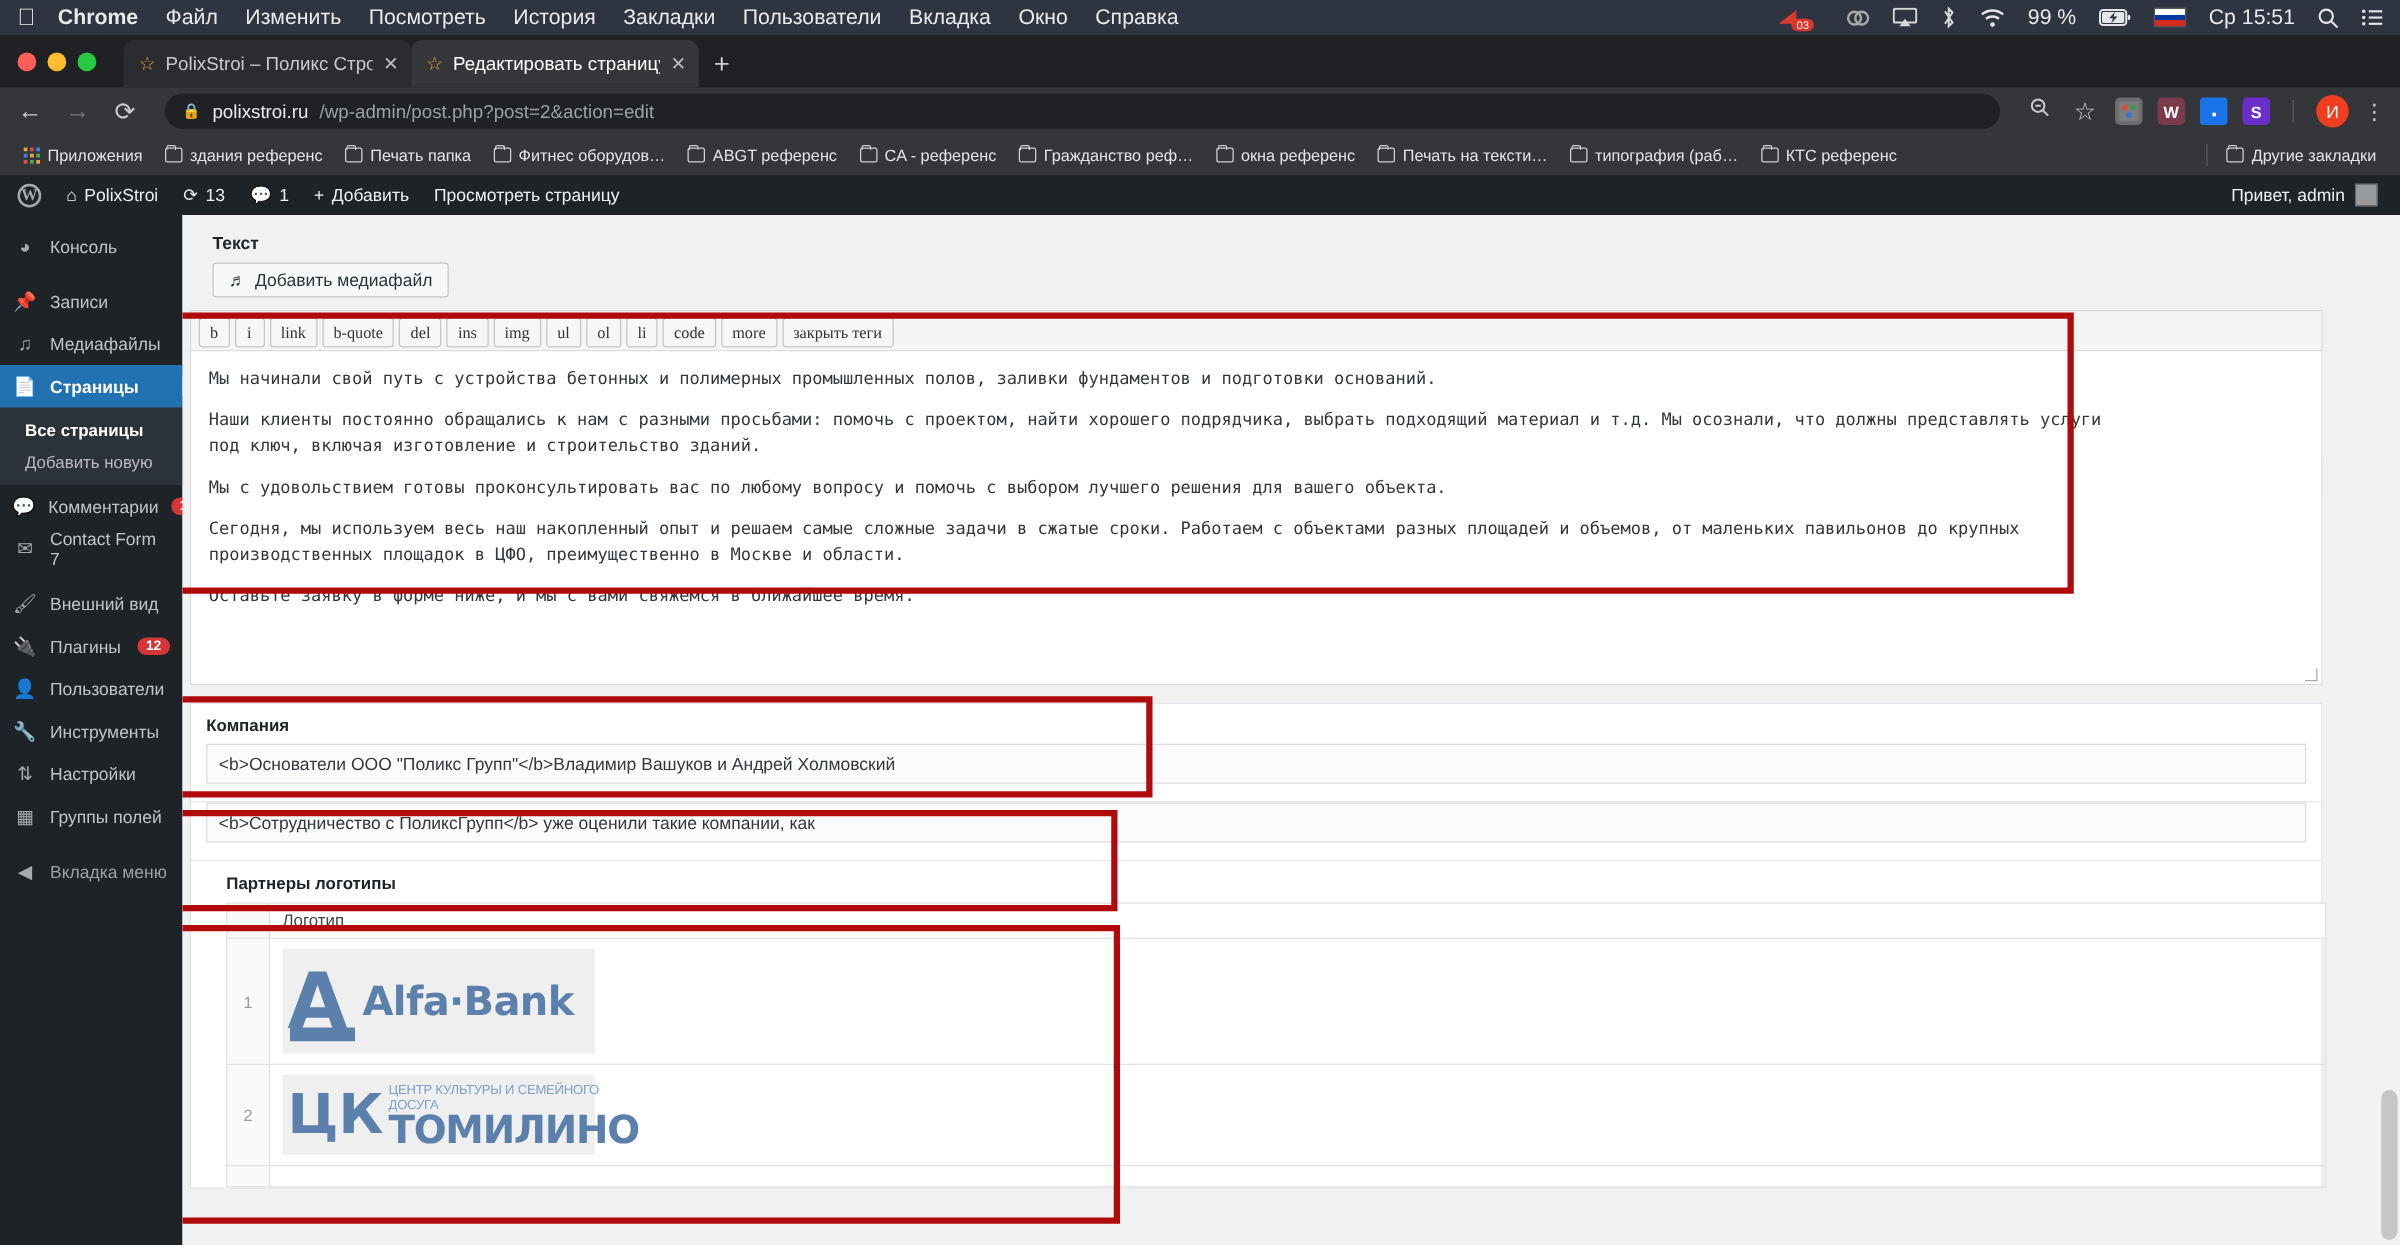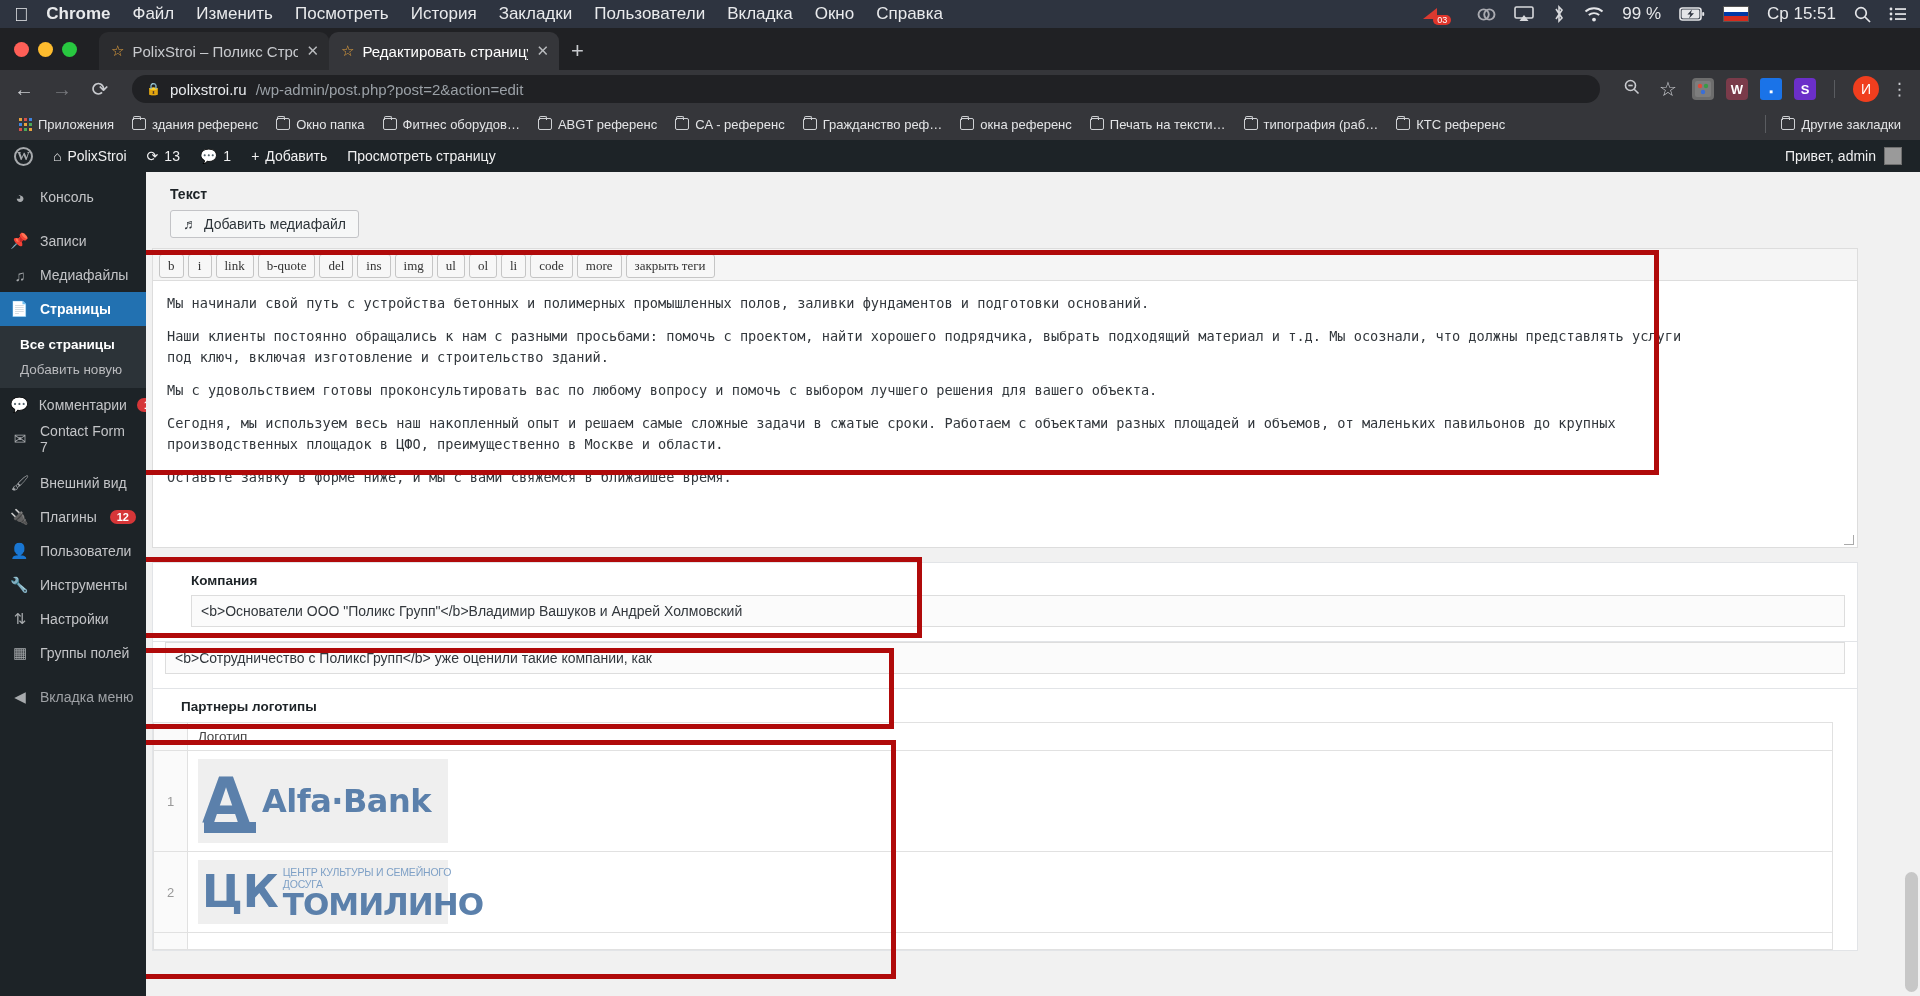--- a/index.html
+++ b/index.html
@@ -199,21 +199,21 @@
   .acf-field { margin: 0 62px 0 6px; background: #fff; border: 1px solid #e2e4e7; border-top: none; }
   .acf-label { font-size: 13.5px; font-weight: bold; color: #1d2327; padding: 10px 12px 7px 12px; }
   .acf-input {
     display: block; width: calc(100% - 24px); margin: 0 12px 14px 12px;
     border: 1px solid #ddd; background: #fbfbfb; padding: 7px 9px;
     font-size: 14px; color: #32373c; font-family: "Liberation Sans", sans-serif;
   }
 
   .repeater { margin: 0 62px 0 6px; background: #fff; border: 1px solid #e2e4e7; border-top: none; }
   .rep-label { font-size: 13.5px; font-weight: bold; color: #1d2327; padding: 10px 12px 8px 28px; }
-  .rep-table { width: calc(100% - 24px); margin: 0 0; border-collapse: collapse; }
+  .rep-table { width: calc(100% - 24px); margin: 0 28px; border-collapse: collapse; }
   .rep-table th {
     text-align: left; font-size: 13.5px; font-weight: normal; color: #444;
     border: 1px solid #e1e1e1; padding: 6px 10px; background: #fff;
   }
   .rep-table th.ord { width: 34px; background: #fafafa; border-right: 1px solid #e1e1e1; }
   .rep-table td { border: 1px solid #e1e1e1; padding: 8px 10px; vertical-align: middle; }
   .rep-table td.ord {
     width: 34px; text-align: center; color: #999; font-size: 13px; background: #fafafa;
   }
 
@@ -393,21 +393,21 @@
           <i style="background:#e8a33d"></i>
       </span>
       <span>Приложения</span>
     </div>
     <div class="bm">
         <span class="folder"></span>
         <span>здания референс</span>
       </div>
     <div class="bm">
         <span class="folder"></span>
-        <span>Окно папка</span>
+        <span>Печать папка</span>
       </div>
     <div class="bm">
         <span class="folder"></span>
         <span>Фитнес оборудов…</span>
       </div>
     <div class="bm">
         <span class="folder"></span>
         <span>ABGT референс</span>
       </div>
     <div class="bm">
@@ -579,21 +579,21 @@
           </p>
           <p>Мы с удовольствием готовы проконсультировать вас по любому вопросу и помочь с выбором лучшего решения для вашего объекта.</p>
           <p>
             <span>Сегодня, мы используем весь наш накопленный опыт и решаем самые сложные задачи в сжатые сроки. Работаем с объектами разных площадей и объемов, от маленьких павильонов до крупных</span><br>
             <span>производственных площадок в ЦФО, преимущественно в Москве и области.</span>
           </p>
           <p>Оставьте заявку в форме ниже, и мы с вами свяжемся в ближайшее время.</p>
           <span class="resize-handle"></span>
         </div>
 
-        <div class="acf-field" style="margin-top:14px;border-top:1px solid #e2e4e7;padding-left:26px;">
+        <div class="acf-field" style="margin-top:14px;border-top:1px solid #e2e4e7;">
           <div class="acf-label">Компания</div>
           <input class="acf-input" value="&lt;b&gt;Основатели ООО &quot;Поликс Групп&quot;&lt;/b&gt;Владимир Вашуков и Андрей Холмовский" style="">
         </div>
 
         <div class="acf-field">
           <input class="acf-input" value="&lt;b&gt;Сотрудничество с ПоликсГрупп&lt;/b&gt; уже оценили такие компании, как" style="">
         </div>
 
         <div class="repeater">
           <div class="rep-label">Партнеры логотипы</div>

